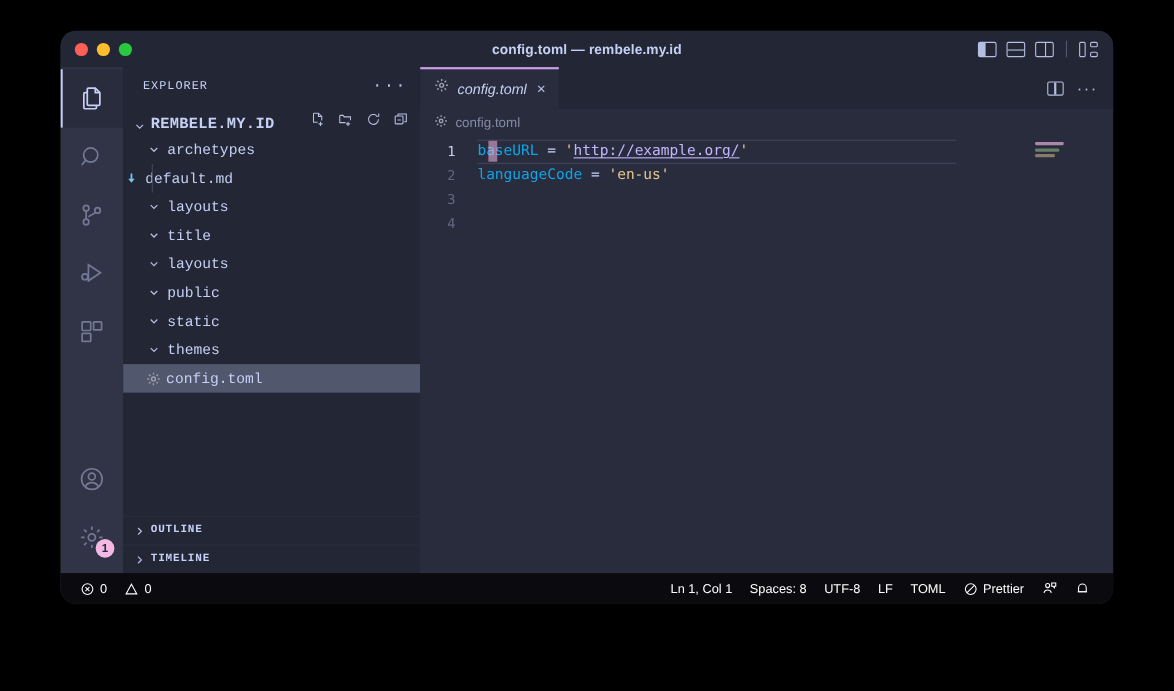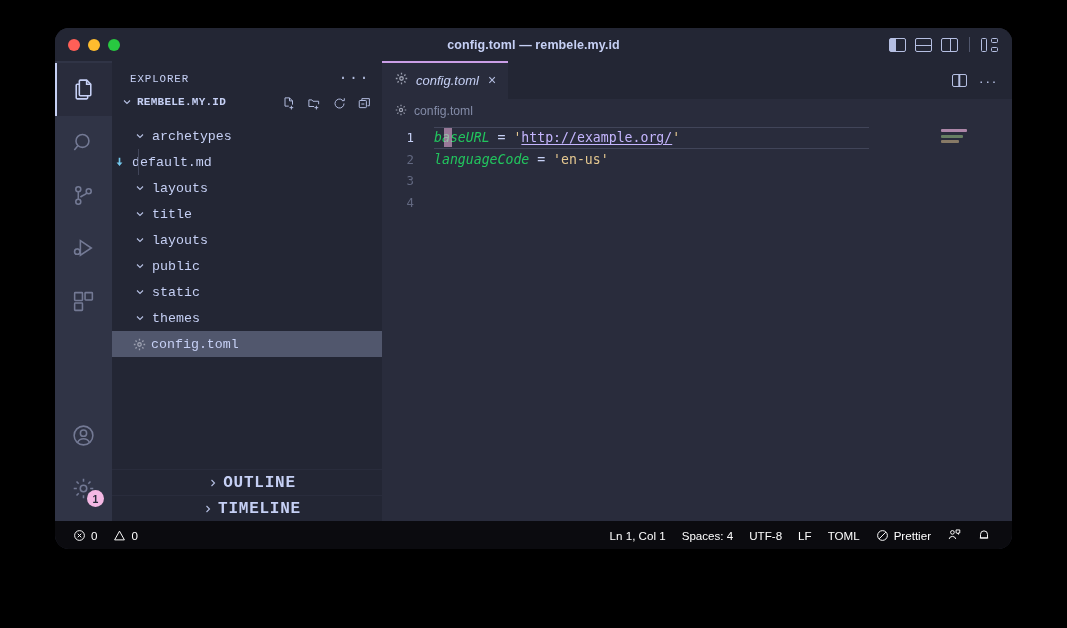--- a/index.html
+++ b/index.html
@@ -96,23 +96,23 @@
     font-family: Liberation Mono, monospace;
   }
   .sb-header {
     height: 35px; display: flex; align-items: center;
     padding: 0 12px 0 18px; color: #c6d0f5;
     font-size: 10.8px; letter-spacing: 0.9px; font-weight: 400;
   }
   .sb-header .dots { margin-left: auto; color: #b5bfe2; font-size: 15px; letter-spacing: 1.5px; line-height: 1; }
 
   .folder-row {
-    height: 25px; display: flex; align-items: flex-start;
+    height: 25px; display: flex; align-items: flex-end;
     padding-left: 7px; padding-right: 10px;
-    font-size: 11px; font-weight: 700; color: #c6d0f5;
+    font-size: 14px; font-weight: 700; color: #c6d0f5;
     letter-spacing: 0.25px;
   }
   .folder-row .ftitle { margin-left: 2px; }
   .folder-actions { margin-left: auto; display: flex; gap: 10px; align-items: center; color: #b5bfe2; }
 
   .chev { width: 16px; display: flex; align-items: center; justify-content: center; color: #b5bfe2; flex: 0 0 16px; }
 
   .tree { flex: 0 0 auto; padding-top: 2px; }
   .tree-row {
     height: 26px; display: flex; align-items: center;
@@ -131,24 +131,23 @@
   .guide::before {
     content:""; position:absolute; left: 26px; top:0; bottom:0; width:1px; background:#414559;
   }
   .md-ico { width: 14px; display:flex; align-items:center; justify-content:center; flex:0 0 14px; }
   .gear-ico { width: 15px; display:flex; align-items:center; justify-content:center; flex:0 0 15px; }
 
   .sb-spacer { flex: 1; min-height: 0; }
   .sb-section {
     height: 26px; display: flex; align-items: center;
     padding-left: 7px;
-    font-size: 16px; font-weight: 700; letter-spacing: 0.75px;
+    font-size: 10px; font-weight: 700; letter-spacing: 0.75px;
     color: #c6d0f5;
     border-top: 1px solid #292c3c;
-    justify-content: center;
   }
   .sb-section .label { margin-left: 2px; }
 
   
   .editor-area { flex: 1; display: flex; flex-direction: column; min-width: 0; background: #292c3c; }
 
   .tabbar { height: 38px; display: flex; align-items: stretch; background: #232634; }
   .tab {
     display: flex; align-items: center; gap: 8px;
     padding: 0 11px 0 13px;
@@ -183,21 +182,21 @@
     font-family: "DejaVu Sans Mono", "Liberation Mono", monospace;
     font-size: 13.2px;
   }
   .ln {
     width: 48px; flex: 0 0 48px; text-align: right;
     padding-right: 16px; color: #626880; font-size: 12.4px;
   }
   .code-line.active .ln { color: #c6d0f5; }
   .code-txt { white-space: pre; padding-left: 4px; }
 
-  .tk-key { color: #22c55e; font-style: italic; }
+  .tk-key { color: #0ea5e9; }
   .tk-eq  { color: #c6d0f5; }
   .tk-str { color: #e5c890; }
   .tk-link { color: #c4b5fd; text-decoration: underline; text-underline-offset: 2px; }
 
   .active-line-box {
     position: absolute;
     left: 52px; right: 70px; top: 4px; height: 21.5px;
     border-top: 1px solid #414559;
     border-bottom: 1px solid #414559;
     pointer-events: none;
@@ -541,21 +540,21 @@
             <svg width="13" height="13" viewBox="0 0 16 16" fill="none" stroke="#ffffff" stroke-width="1.2">
               <path d="M8 2.6 14 13.4H2z"></path>
             </svg>
           </span>
           <span>0</span>
         </span>
       </div>
 
       <div class="st-right">
         <span class="st-item">Ln 1, Col 1</span>
-        <span class="st-item">Spaces: 4</span>
+        <span class="st-item">Spaces: 8</span>
         <span class="st-item">UTF-8</span>
         <span class="st-item">LF</span>
         <span class="st-item">TOML</span>
         <span class="st-item">
           <span class="glyph">
             <svg width="13" height="13" viewBox="0 0 16 16" fill="none" stroke="#ffffff" stroke-width="1.2">
               <circle cx="8" cy="8" r="6"></circle>
                 <path d="M3.9 12.1 12.1 3.9"></path>
             </svg>
           </span>

